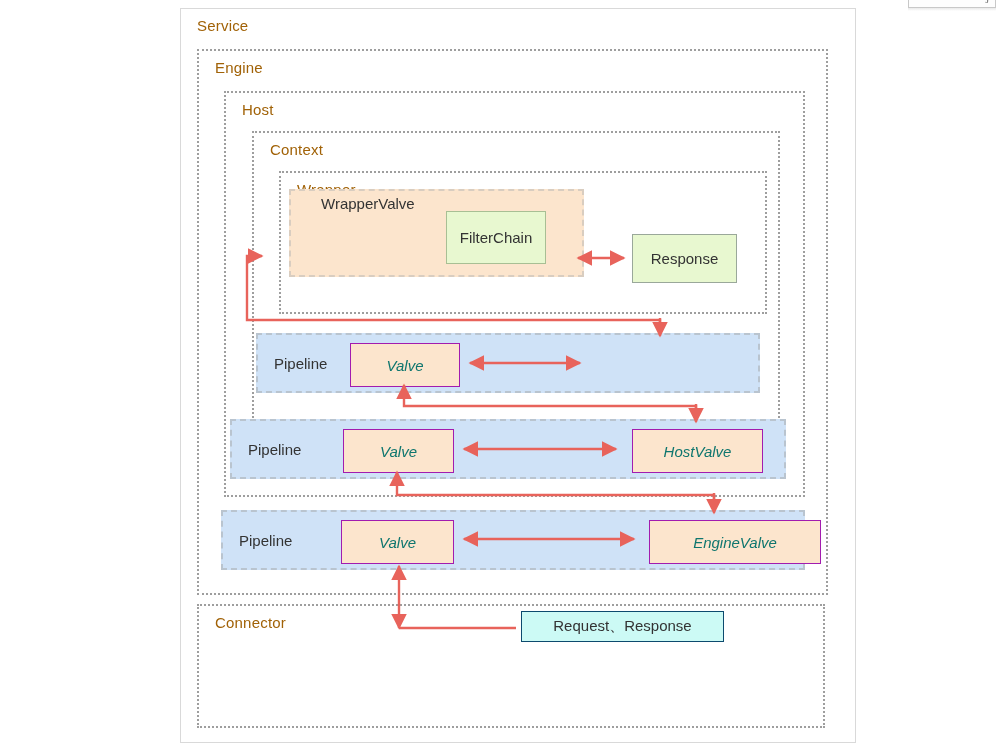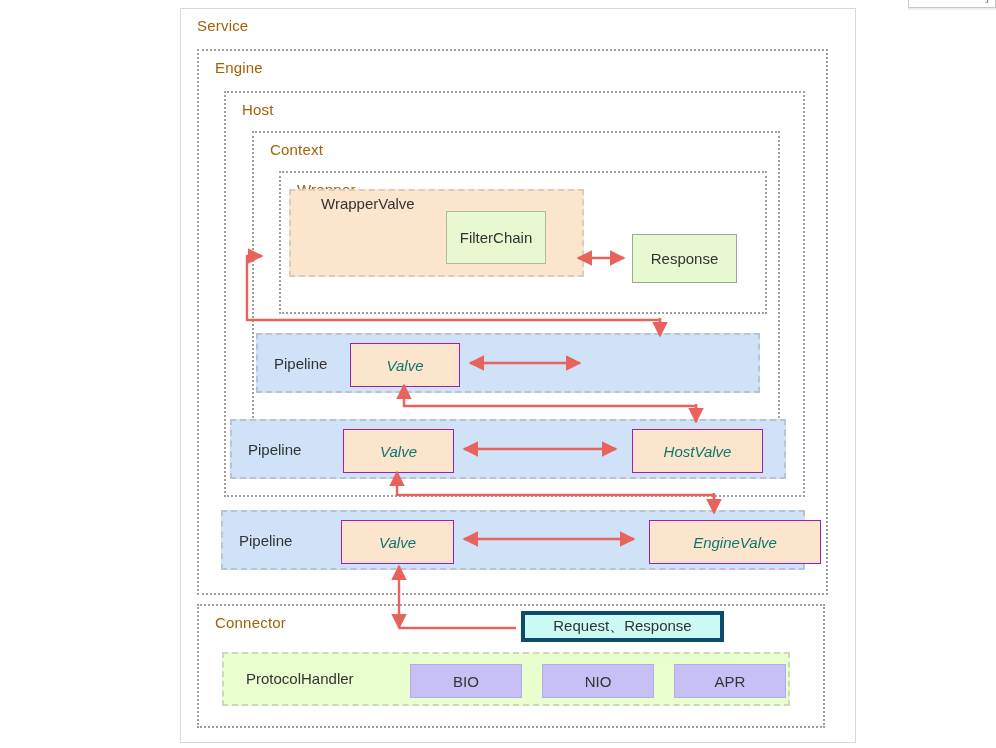--- a/index.html
+++ b/index.html
@@ -160,21 +160,21 @@
 
   .ctx-pipeline { left: 256px; top: 333px; width: 504px; height: 60px; }
   .host-pipeline { left: 230px; top: 419px; width: 556px; height: 60px; }
   .eng-pipeline { left: 221px; top: 510px; width: 584px; height: 60px; }
 
   
   .req-resp {
     left: 521px; top: 611px;
     width: 203px; height: 31px;
     background: #ccfaf5;
-    border: 4px solid #0c4a6e;
+    border: 1px solid #0c4a6e;
     font-size: 15px;
   }
   .protocol-handler {
     position: absolute;
     left: 222px; top: 652px;
     width: 568px; height: 54px;
     box-sizing: border-box;
     background: #e9ffcd;
     border: 2px dashed #cdd9bd;
   }
@@ -263,26 +263,20 @@
   </div>
 
   <div class="pipeline eng-pipeline">
     <span class="pl-label" style="left:16px;">Pipeline</span>
     <div class="valve" style="left:118px; top:8px; width:113px; height:44px;">Valve</div>
     <div class="valve" style="left:426px; top:8px; width:172px; height:44px;">EngineValve</div>
   </div>
 
   <div class="node req-resp" style="position:absolute; left:521px; top:611px;">Request、Response</div>
 
-  <div class="protocol-handler">
-    <span class="ph-label">ProtocolHandler</span>
-    <div class="proto-opt" style="left:186px; width:112px;">BIO</div>
-    <div class="proto-opt" style="left:318px; width:112px;">NIO</div>
-    <div class="proto-opt" style="left:450px; width:112px;">APR</div>
-  </div>
 
   <svg class="arrows" viewBox="0 0 996 748" xmlns="http://www.w3.org/2000/svg">
     <defs>
       <marker id="ah" viewBox="0 0 10 10" refX="9" refY="5" markerWidth="6.5" markerHeight="6.5" orient="auto-start-reverse">
         <path d="M 0 0 L 10 5 L 0 10 z" fill="#e8635b"></path>
       </marker>
     </defs>
     <g stroke="#e8635b" stroke-width="2.4" fill="none">
 
       <line x1="578" y1="258" x2="624" y2="258" marker-start="url(#ah)" marker-end="url(#ah)"></line>

